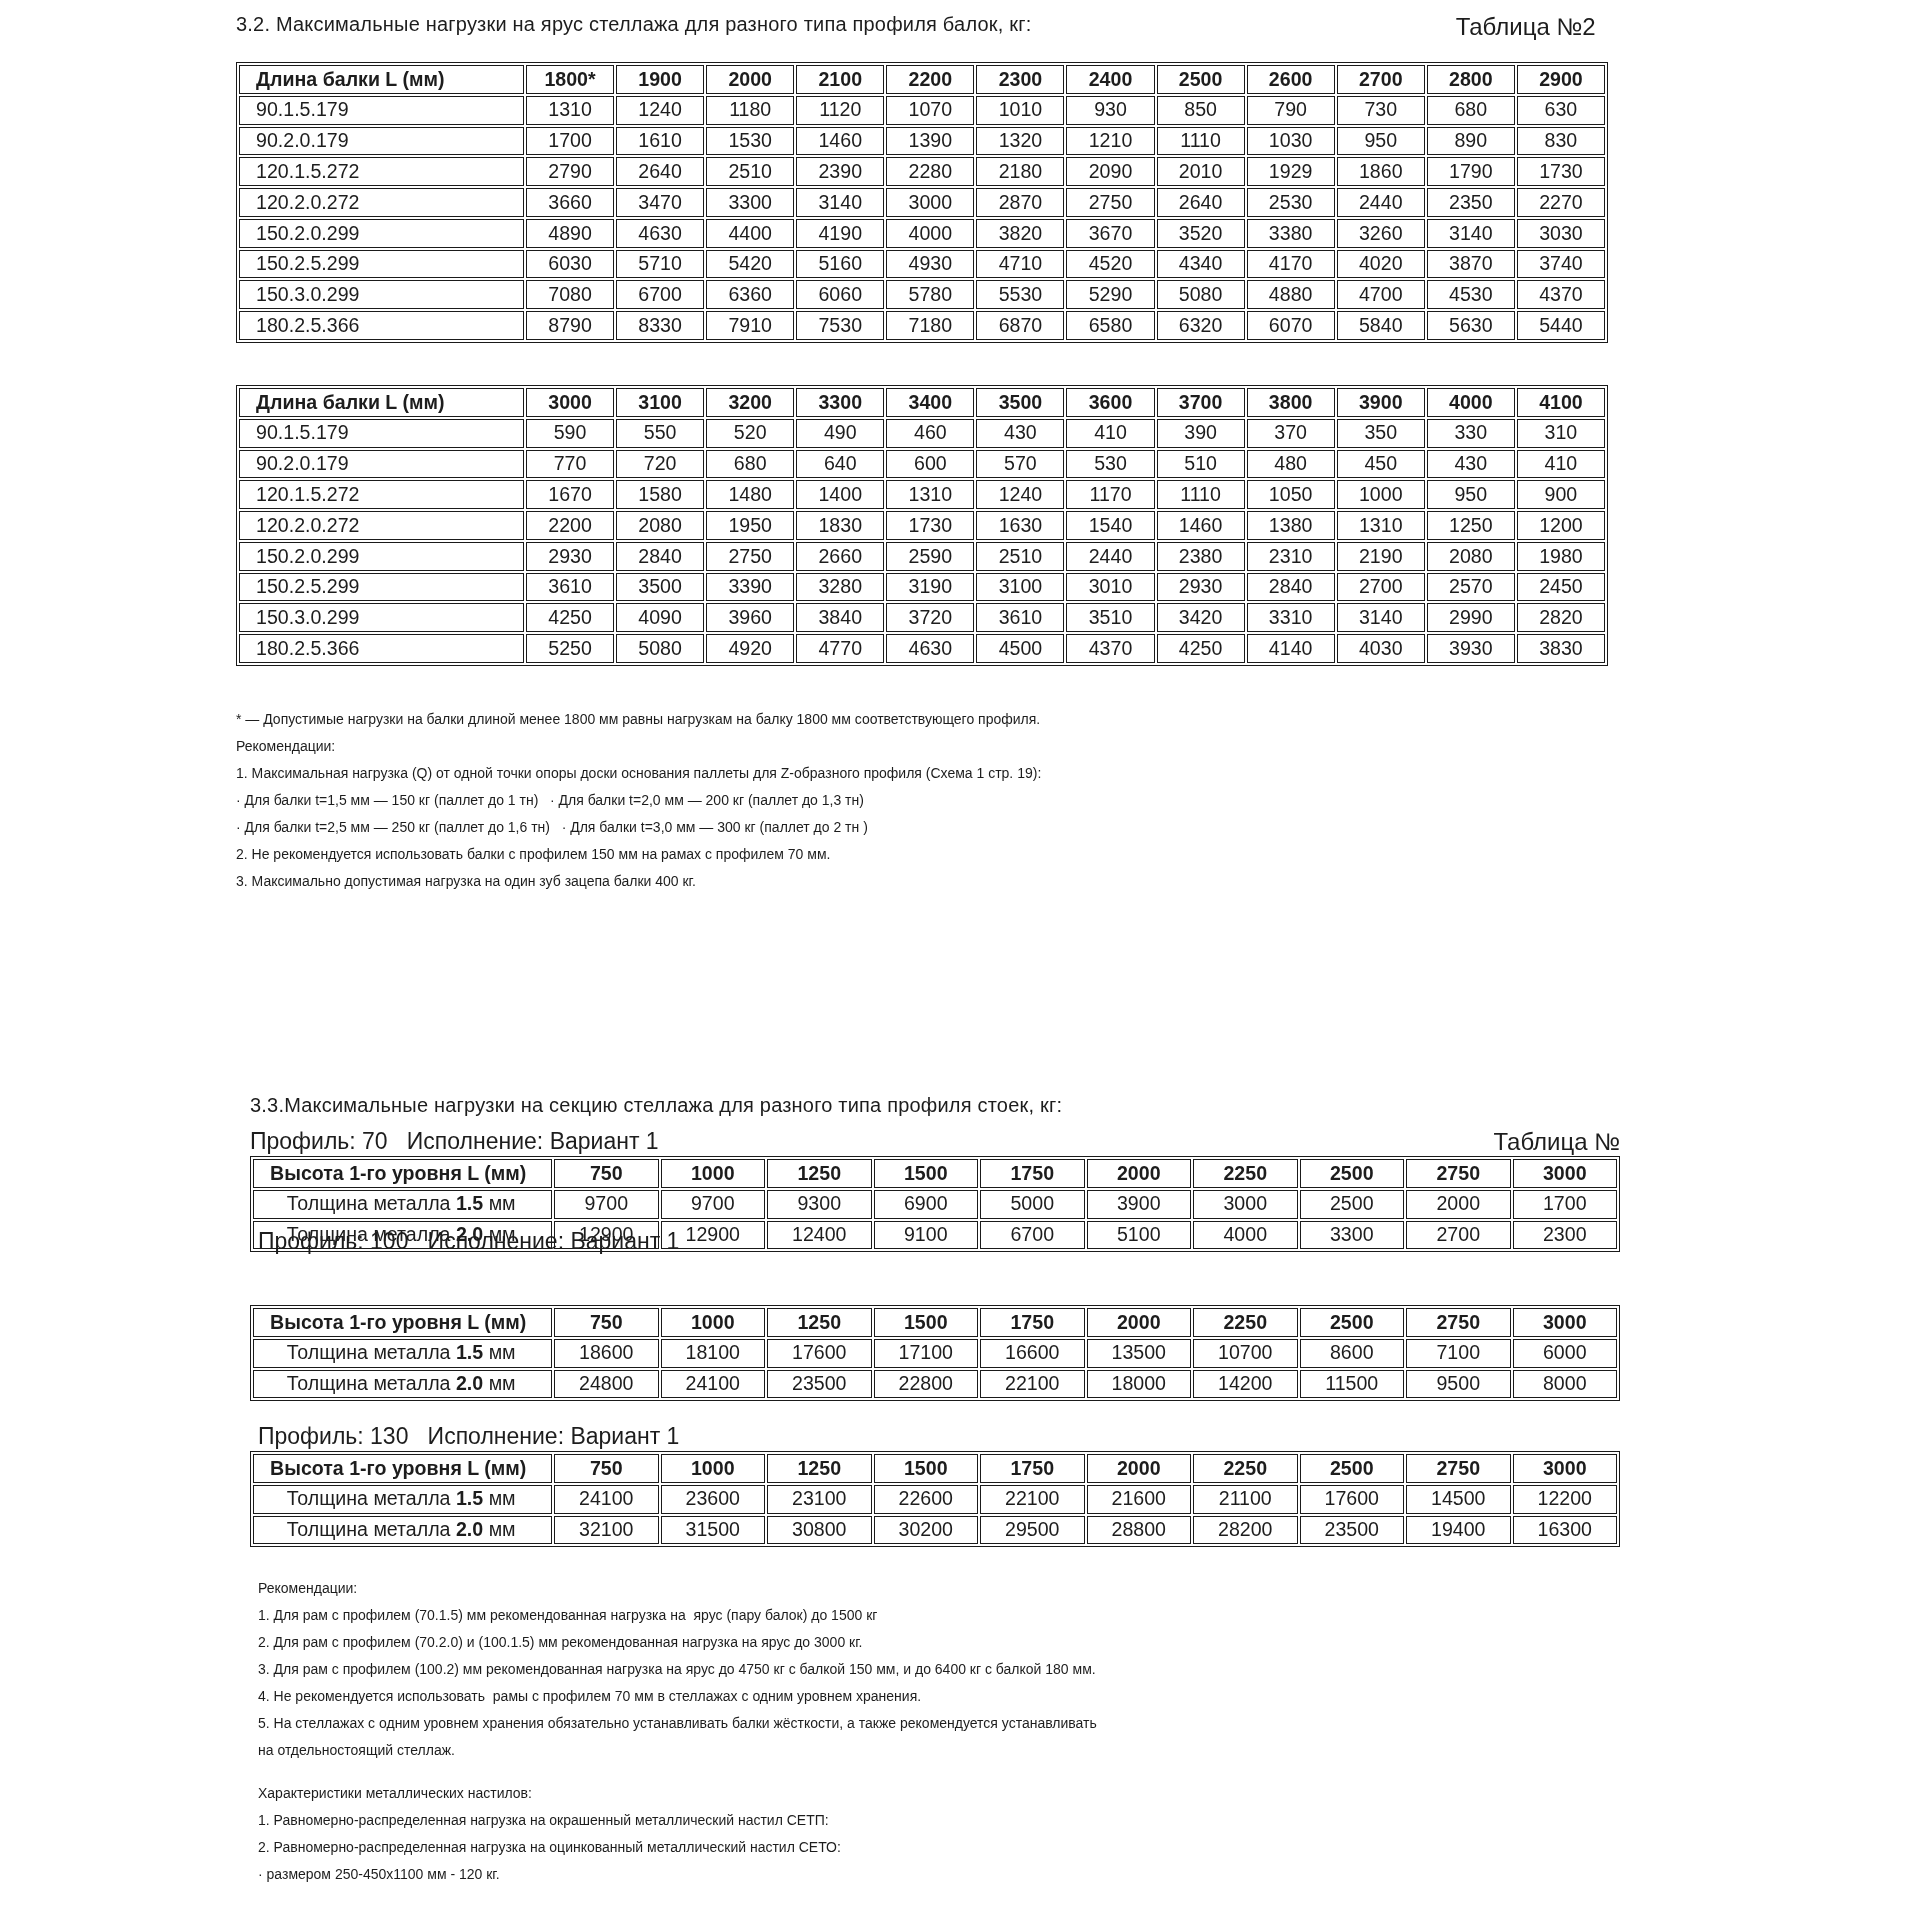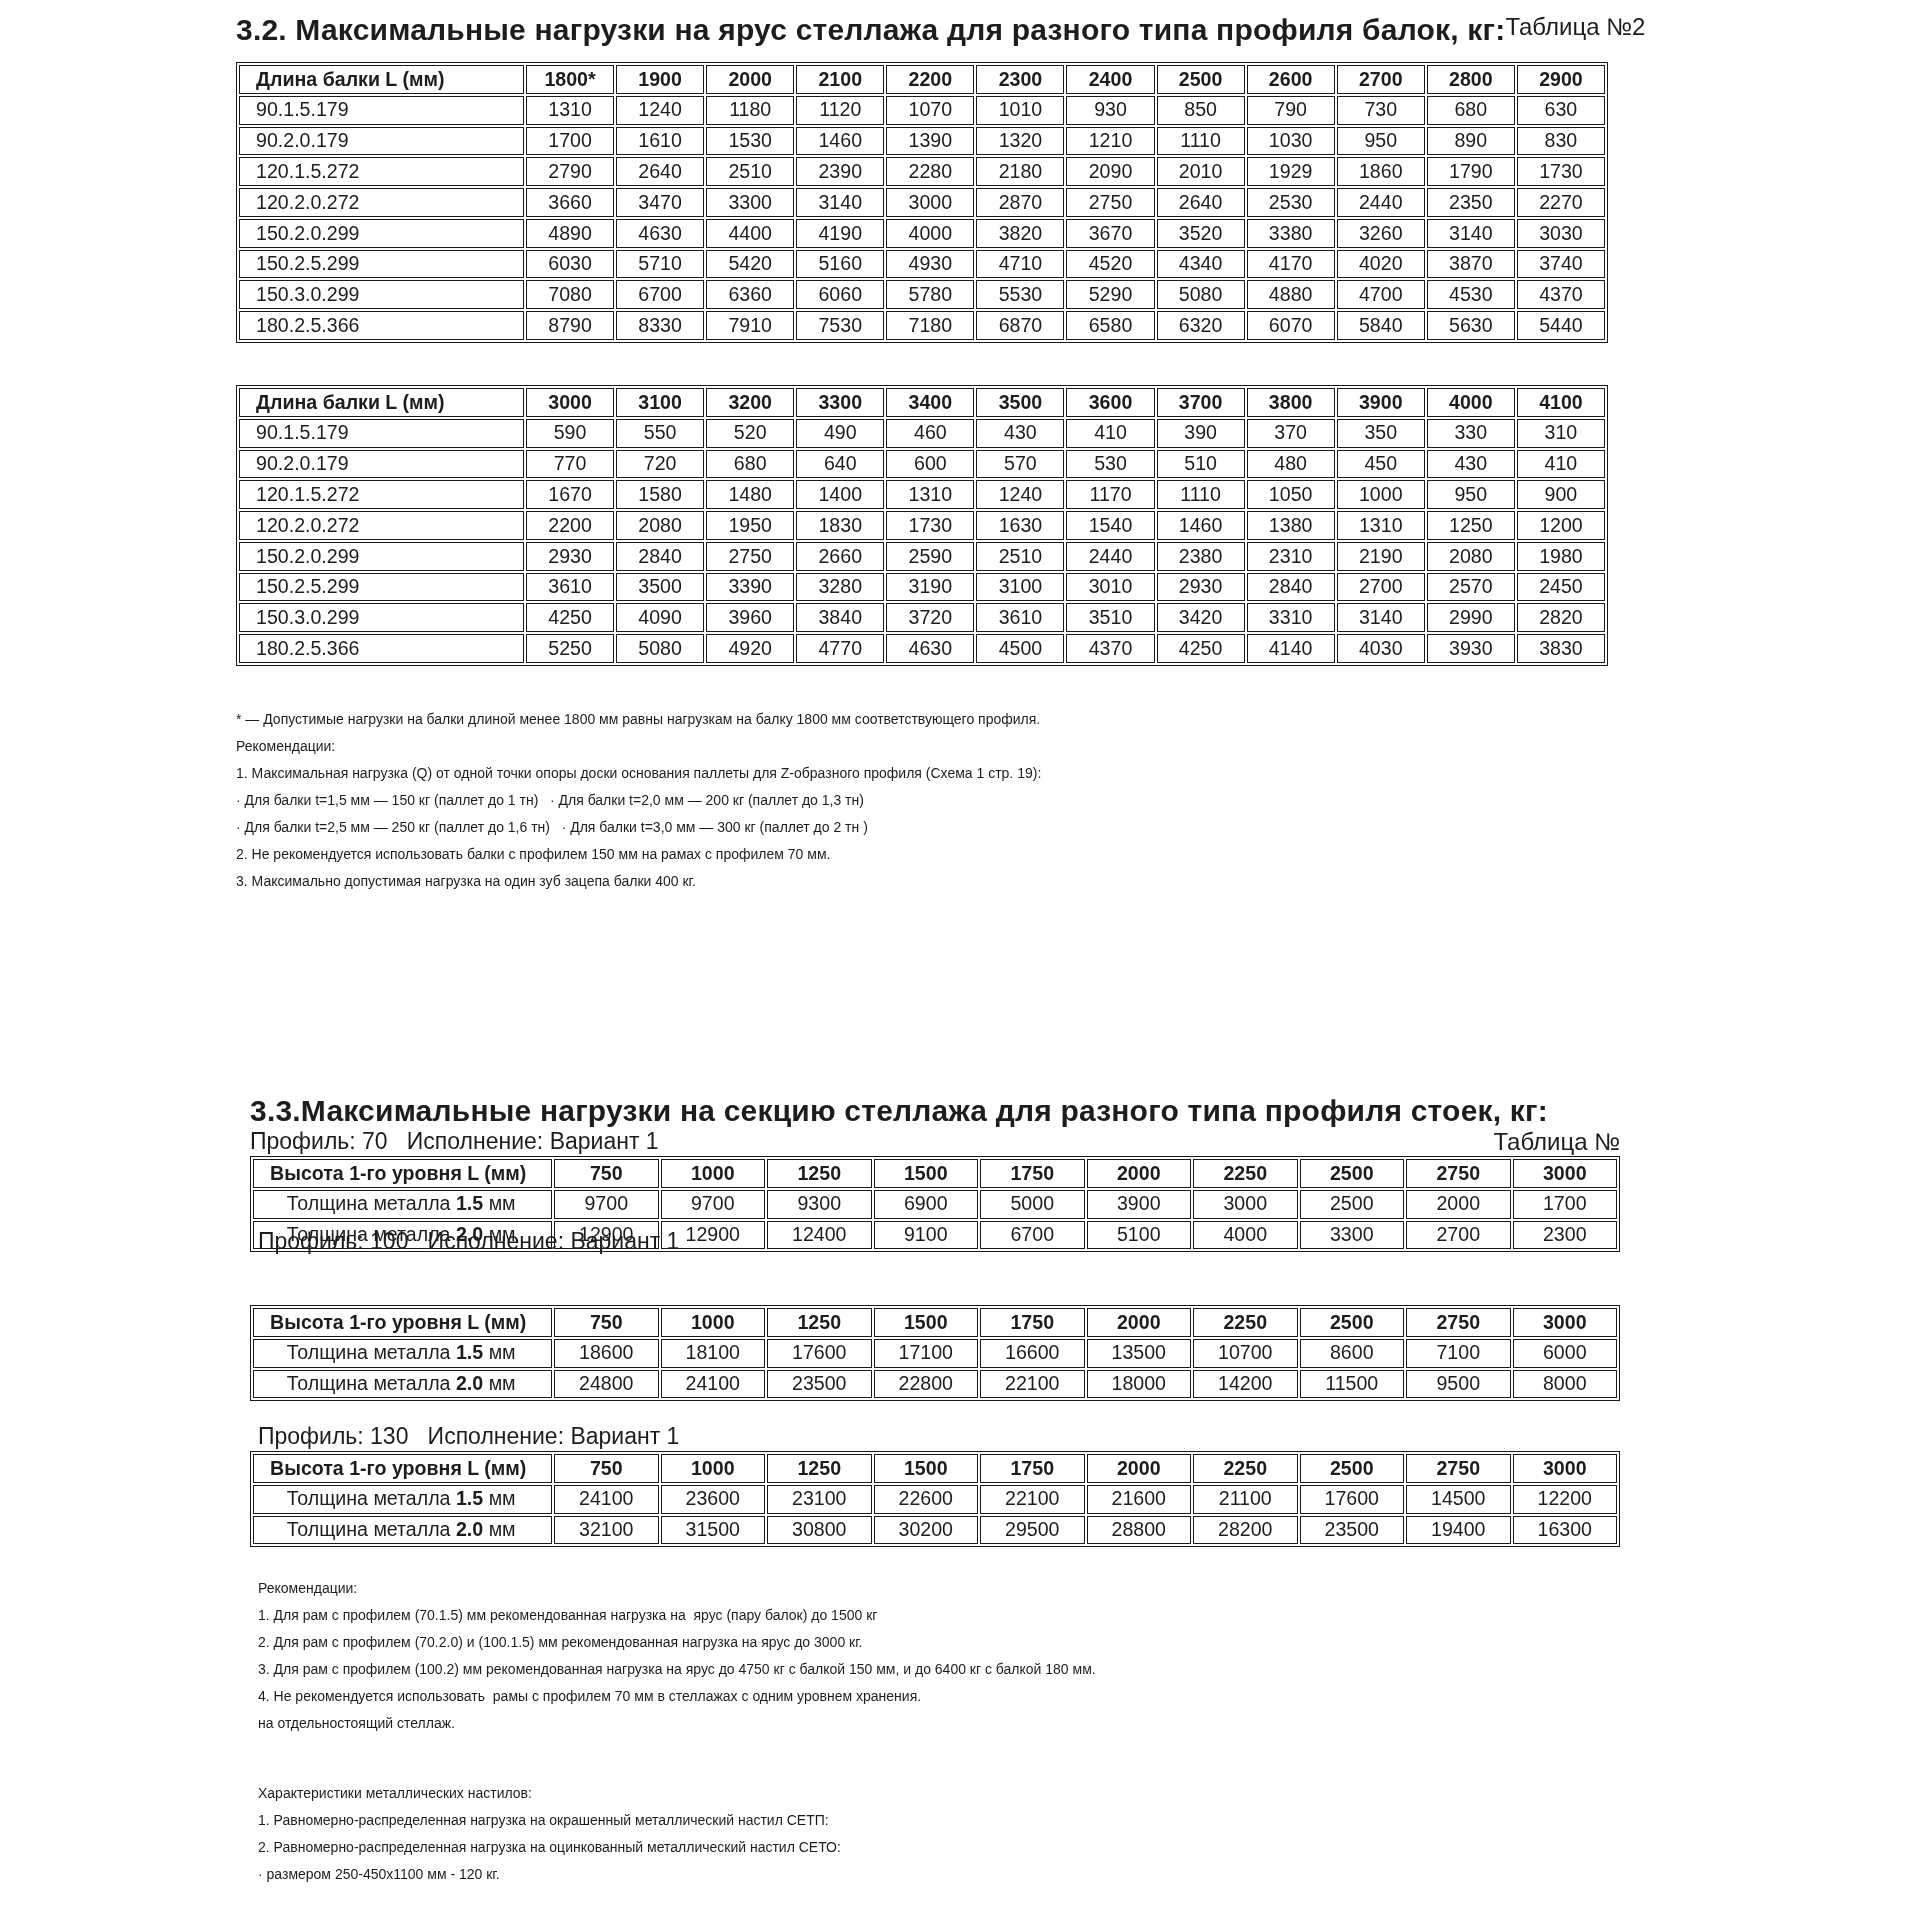--- a/index.html
+++ b/index.html
@@ -5,21 +5,21 @@
   html,body{margin:0;padding:0;background:#ffffff;}
   .page{
     position:relative;
     width:1925px;height:1925px;
     background:#ffffff;
     color:#1d1d1d;
     font-family:"Liberation Sans","DejaVu Sans",sans-serif;
   }
   .abs{position:absolute;}
   .title-row{display:flex;justify-content:space-between;align-items:flex-start;}
-  .sec-title{font-size:30px;font-weight:700;letter-spacing:0.2px;white-space:pre;}
+  .sec-title{font-size:20px;font-weight:400;letter-spacing:0.2px;white-space:pre;}
   .tbl-label{font-size:24px;font-weight:400;white-space:pre;padding-right:12.5px;}
   .caption{font-size:23px;font-weight:400;white-space:pre;}
 
   table.grid{
     border-collapse:separate;
     border-spacing:2.7px;
     border:1.8px solid #1a1a1a;
     table-layout:fixed;
     background:#fff;
   }
@@ -562,20 +562,21 @@
         </tr>
       </tbody>
     </table>
 
   <div class="abs textblock" style="top:1575px;left:258px;width:1390px;">
       <div class="tline">Рекомендации:</div>
       <div class="tline">1. Для рам с профилем (70.1.5) мм рекомендованная нагрузка на  ярус (пару балок) до 1500 кг</div>
       <div class="tline">2. Для рам с профилем (70.2.0) и (100.1.5) мм рекомендованная нагрузка на ярус до 3000 кг.</div>
       <div class="tline">3. Для рам с профилем (100.2) мм рекомендованная нагрузка на ярус до 4750 кг с балкой 150 мм, и до 6400 кг с балкой 180 мм.</div>
       <div class="tline">4. Не рекомендуется использовать  рамы с профилем 70 мм в стеллажах с одним уровнем хранения.</div>
+      <div class="tline">5. На стеллажах с одним уровнем хранения обязательно устанавливать балки жёсткости, а также рекомендуется устанавливать</div>
       <div class="tline">на отдельностоящий стеллаж.</div>
     </div>
 
   <div class="abs textblock" style="top:1780px;left:258px;width:1390px;">
       <div class="tline">Характеристики металлических настилов:</div>
       <div class="tline">1. Равномерно-распределенная нагрузка на окрашенный металлический настил СЕТП:</div>
       <div class="tline">2. Равномерно-распределенная нагрузка на оцинкованный металлический настил СЕТО:</div>
       <div class="tline">· размером 250-450х1100 мм - 120 кг.</div>
     </div>
 

